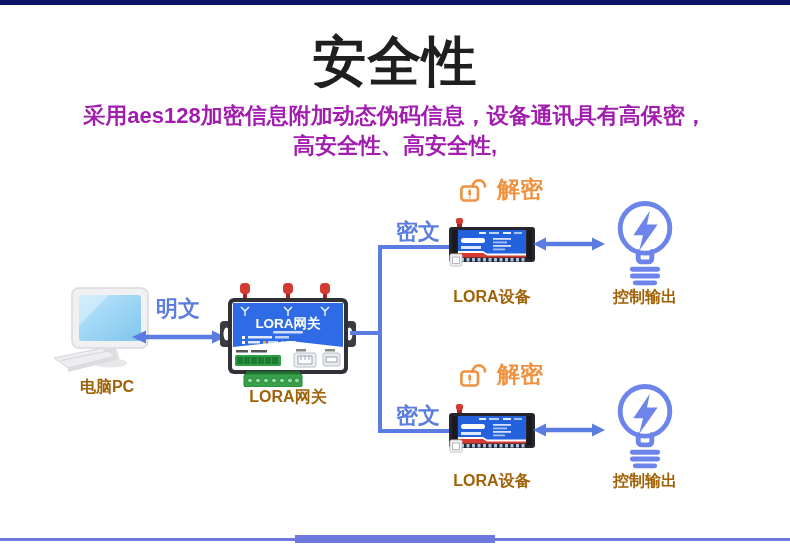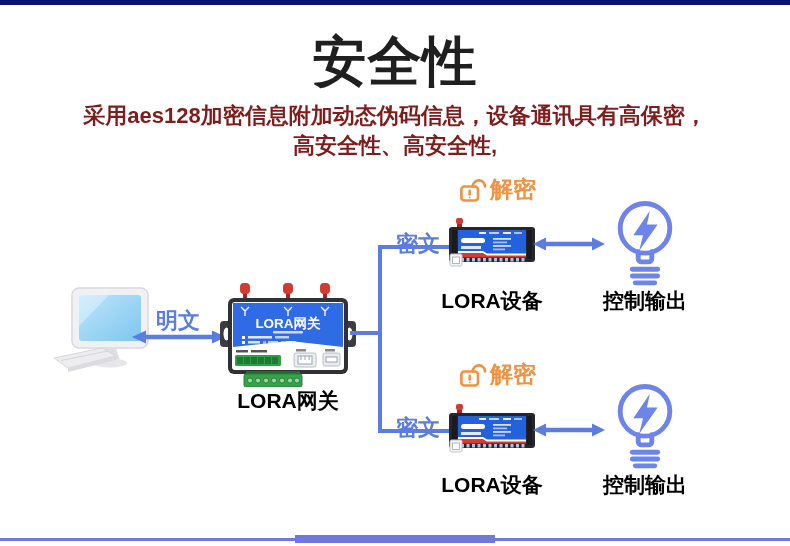--- a/index.html
+++ b/index.html
@@ -3,24 +3,24 @@
 <meta charset="utf-8">
 <style>
   html,body{margin:0;padding:0;background:#fff;}
   .canvas{position:relative;width:790px;height:546px;background:#ffffff;overflow:hidden;
           font-family:"Liberation Sans","DejaVu Sans",sans-serif;}
   .abs{position:absolute;}
   .topbar{left:0;top:0;width:790px;height:5px;background:#0c1467;}
   .title{left:0;top:26px;width:790px;text-align:center;font-size:54px;font-weight:bold;
          color:#1f1f1f;letter-spacing:1px;margin:0;}
   .subtitle{left:0;top:101px;width:790px;text-align:center;font-size:22px;line-height:30px;
-            font-weight:bold;color:#7f1d1d;}
-  .lbl{position:absolute;text-align:center;font-weight:bold;font-size:21px;color:#000000;}
-  .flow{position:absolute;text-align:center;font-weight:bold;font-size:22px;color:#5b7ce0;margin-top:12px;}
-  .badge{position:absolute;display:flex;align-items:center;}
+            font-weight:bold;color:#a21caf;}
+  .lbl{position:absolute;text-align:center;font-weight:bold;font-size:16px;color:#a16207;}
+  .flow{position:absolute;text-align:center;font-weight:bold;font-size:22px;color:#5b7ce0;}
+  .badge{position:absolute;display:flex;align-items:center;gap:7px;}
   .badge .txt{font-size:23px;font-weight:bold;color:#f0923f;}
   .line{position:absolute;background:#5b7ce0;}
   .stub{left:350px;top:331px;width:32px;height:4px;}
   .vline{left:378px;top:245px;width:4px;height:188px;}
   .branch-top{left:378px;top:245px;width:74px;height:4px;}
   .branch-bottom{left:378px;top:429px;width:74px;height:4px;}
   .bottombar-thin{left:0;top:538px;width:790px;height:3px;background:#6e78dd;}
   .bottombar-thick{left:295px;top:535px;width:200px;height:8px;background:#6e78dd;}
 </style>
 </head>
@@ -46,20 +46,21 @@
     </defs>
     <rect x="20" y="2" width="76" height="60" rx="7" fill="#f1f1f4" stroke="#d9d9de" stroke-width="1.5"></rect>
     <rect x="27" y="9" width="62" height="46" rx="3" fill="url(#scr)"></rect>
     <polygon points="27,9 57,9 27,40" fill="#ffffff" opacity="0.35"></polygon>
     <path d="M52 62 h12 l4 12 h-20 z" fill="#dfdfe3"></path>
     <ellipse cx="58" cy="77" rx="17" ry="4.5" fill="#e7e7ea"></ellipse>
     <polygon points="2,72 50,62 64,70 16,82" fill="#ededf0" stroke="#d6d6da" stroke-width="1"></polygon>
     <polygon points="16,82 64,70 64,74 16,86" fill="#dcdce0"></polygon>
     <line x1="9" y1="74.5" x2="56" y2="65" stroke="#d6d6da" stroke-width="1"></line>
   </svg>
+  <div class="lbl" style="left:47px;top:377px;width:120px">电脑PC</div>
 
   <div class="flow" style="left:138px;top:294px;width:80px">明文</div>
   <svg class="abs" style="left:131px;top:329px" width="96" height="16" viewBox="0 0 96 16">
     <line x1="10" y1="8" x2="86" y2="8" stroke="#5b7ce0" stroke-width="4.5"></line>
     <polygon points="1,8 15,1.5 15,14.5" fill="#5b7ce0"></polygon>
     <polygon points="95,8 81,1.5 81,14.5" fill="#5b7ce0"></polygon>
   </svg>
 
 
   <svg class="abs" style="left:220px;top:283px" width="136" height="104" viewBox="0 0 136 104">

